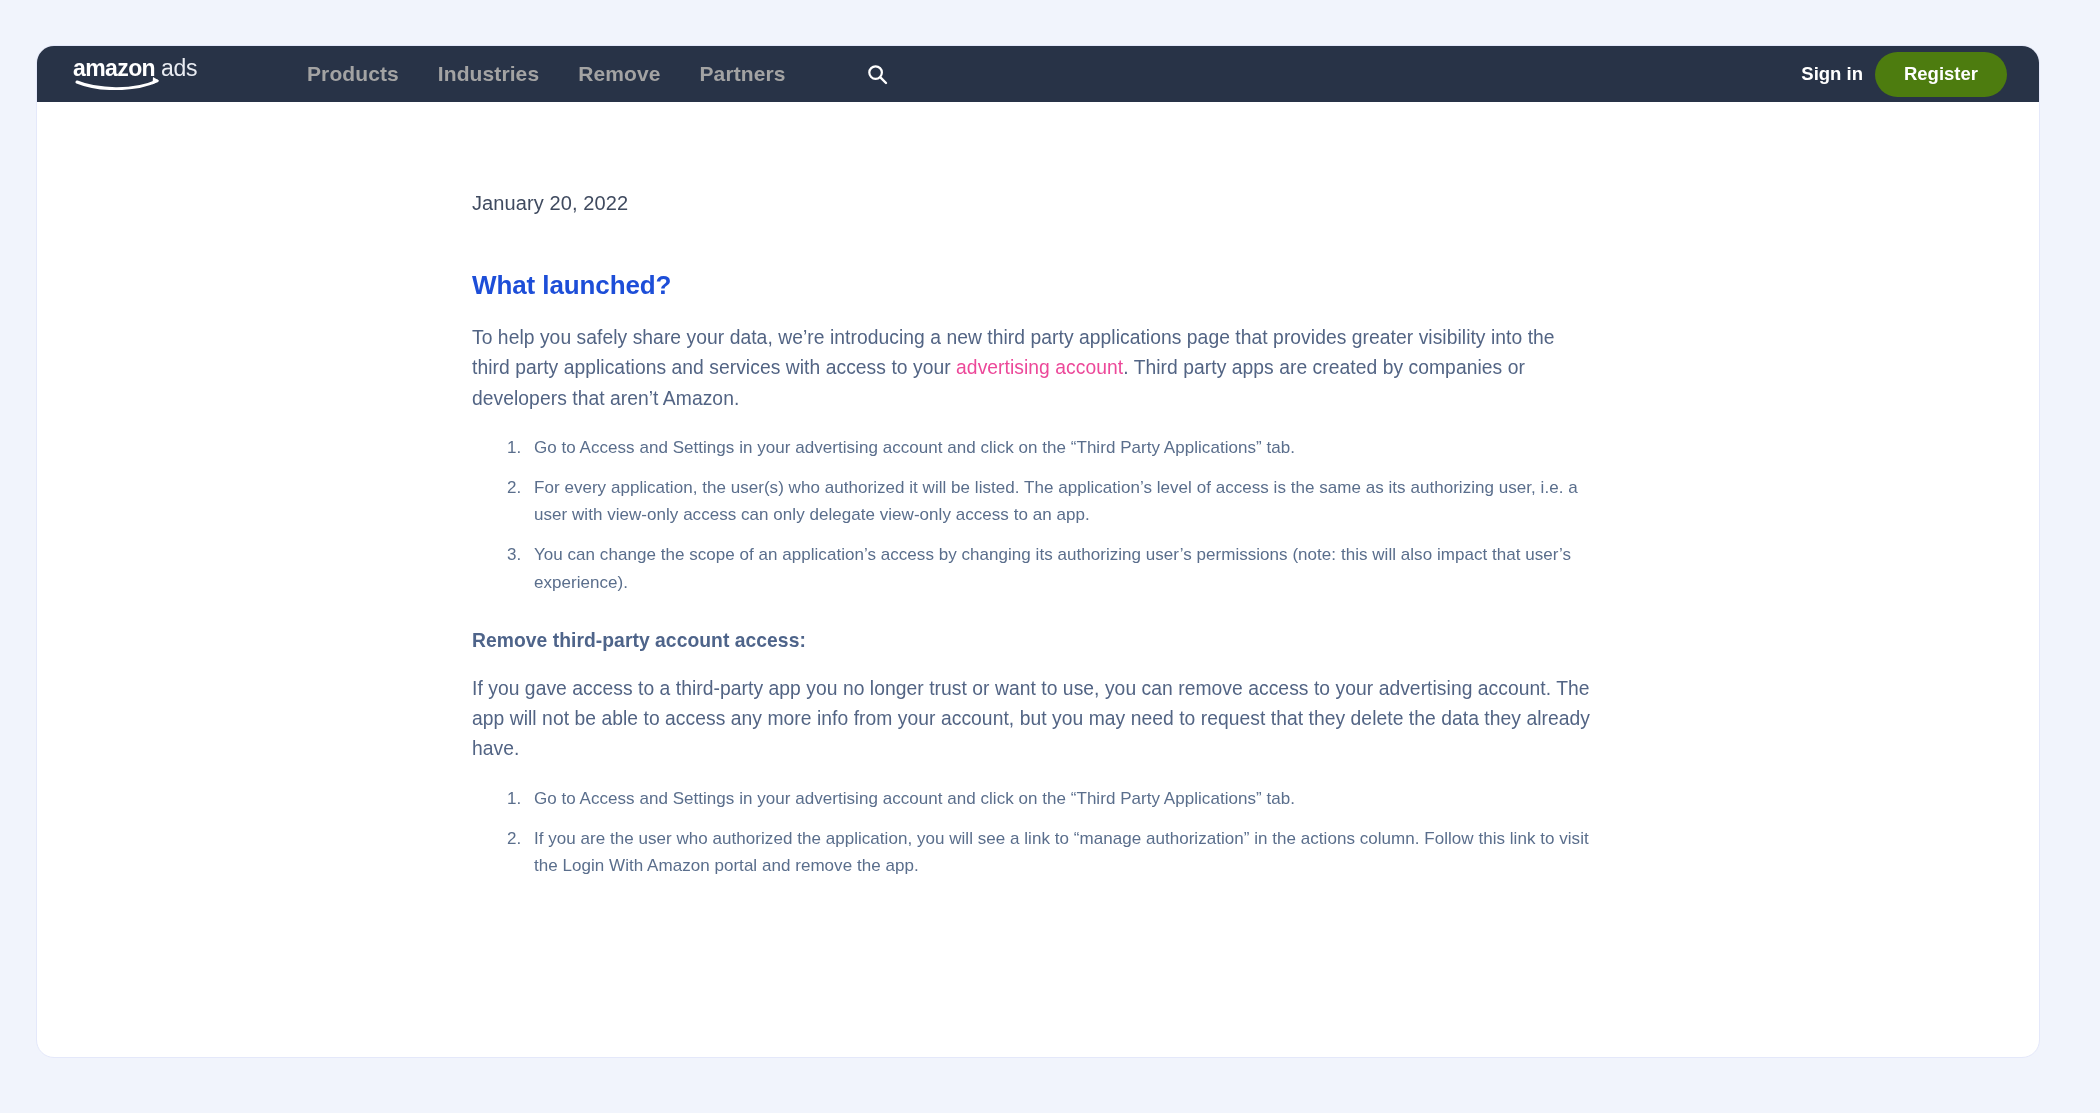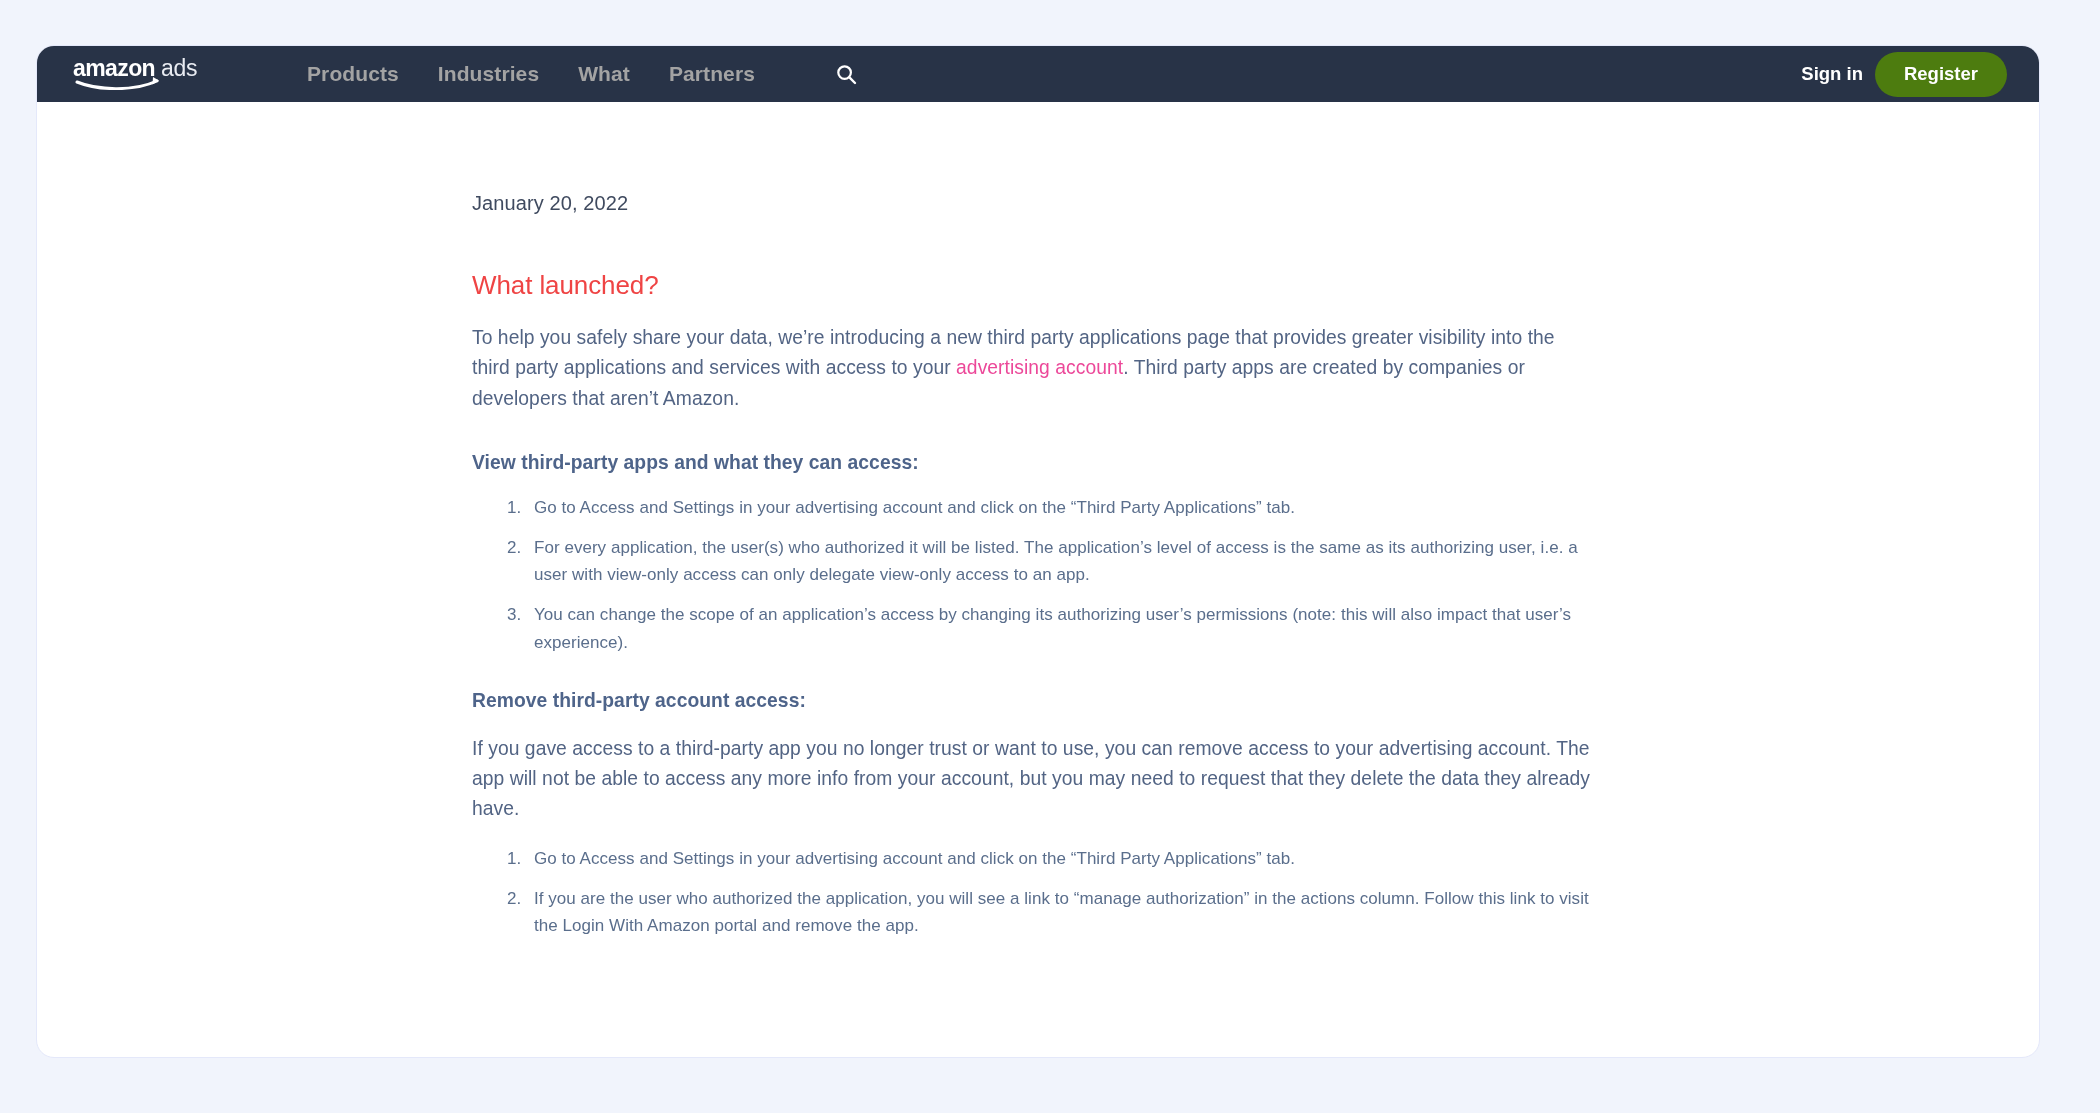--- a/index.html
+++ b/index.html
@@ -126,22 +126,22 @@
   .article-date {
     margin-top: 35px;
     font-size: 20px;
     color: #3f4a5f;
     letter-spacing: .1px;
   }
 
   .section-title {
     margin-top: 55px;
     font-size: 26px;
-    font-weight: normal;
-    color: #ef4444;
+    font-weight: bold;
+    color: #1d4ed8;
     letter-spacing: -0.1px;
   }
 
   .body-text {
     margin-top: 22px;
     font-size: 19.3px;
     line-height: 1.57;
     color: #526484;
     letter-spacing: .05px;
   }
@@ -191,21 +191,21 @@
         <text x="0" y="20" font-family="Liberation Sans, sans-serif" font-size="23" font-weight="bold" fill="#ffffff" letter-spacing="-0.6">amazon</text>
         <text x="88" y="20" font-family="Liberation Sans, sans-serif" font-size="23" font-weight="normal" fill="#e9ecf2" letter-spacing="-0.3">ads</text>
         <path d="M4 26 C 26 35, 62 35, 84 25" stroke="#ffffff" stroke-width="3" fill="none" stroke-linecap="round"></path>
         <path d="M80 21 L86 24.5 L79.5 28.5 Z" fill="#ffffff"></path>
       </svg>
     </a>
 
     <div class="nav-links">
       <a class="nav-link" href="#">Products</a>
       <a class="nav-link" href="#">Industries</a>
-      <a class="nav-link" href="#">What</a>
+      <a class="nav-link" href="#">Remove</a>
       <a class="nav-link" href="#">Partners</a>
 
       <button class="search-btn">
         <svg width="21" height="21" viewBox="0 0 21 21">
           <circle cx="8.6" cy="8.6" r="6.3" stroke="#ffffff" stroke-width="2.2" fill="none"></circle>
           <line x1="13.4" y1="13.4" x2="19" y2="19" stroke="#ffffff" stroke-width="2.4" stroke-linecap="round"></line>
         </svg>
       </button>
     </div>
 
@@ -218,21 +218,20 @@
   <div class="article">
     <div class="article-inner">
 
 
       <div class="article-date">January 20, 2022</div>
 
       <h2 class="section-title">What launched?</h2>
 
       <p class="body-text"><span>To help you safely share your data, we’re introducing a new third party applications page that provides greater visibility into the third party applications and services with access to your </span><a class="inline-link" href="#">advertising account</a><span>. Third party apps are created by companies or developers that aren’t Amazon.</span></p>
 
-      <h3 class="subsection-title">View third-party apps and what they can access:</h3>
 
       <ol class="steps">
         <li>Go to Access and Settings in your advertising account and click on the “Third Party Applications” tab.</li>
         <li>For every application, the user(s) who authorized it will be listed. The application’s level of access is the same as its authorizing user, i.e. a user with view-only access can only delegate view-only access to an app.</li>
         <li>You can change the scope of an application’s access by changing its authorizing user’s permissions (note: this will also impact that user’s experience).</li>
       </ol>
 
       <h3 class="subsection-title gap-after-list">Remove third-party account access:</h3>
 
       <p class="body-text">If you gave access to a third-party app you no longer trust or want to use, you can remove access to your advertising account. The app will not be able to access any more info from your account, but you may need to request that they delete the data they already have.</p>

